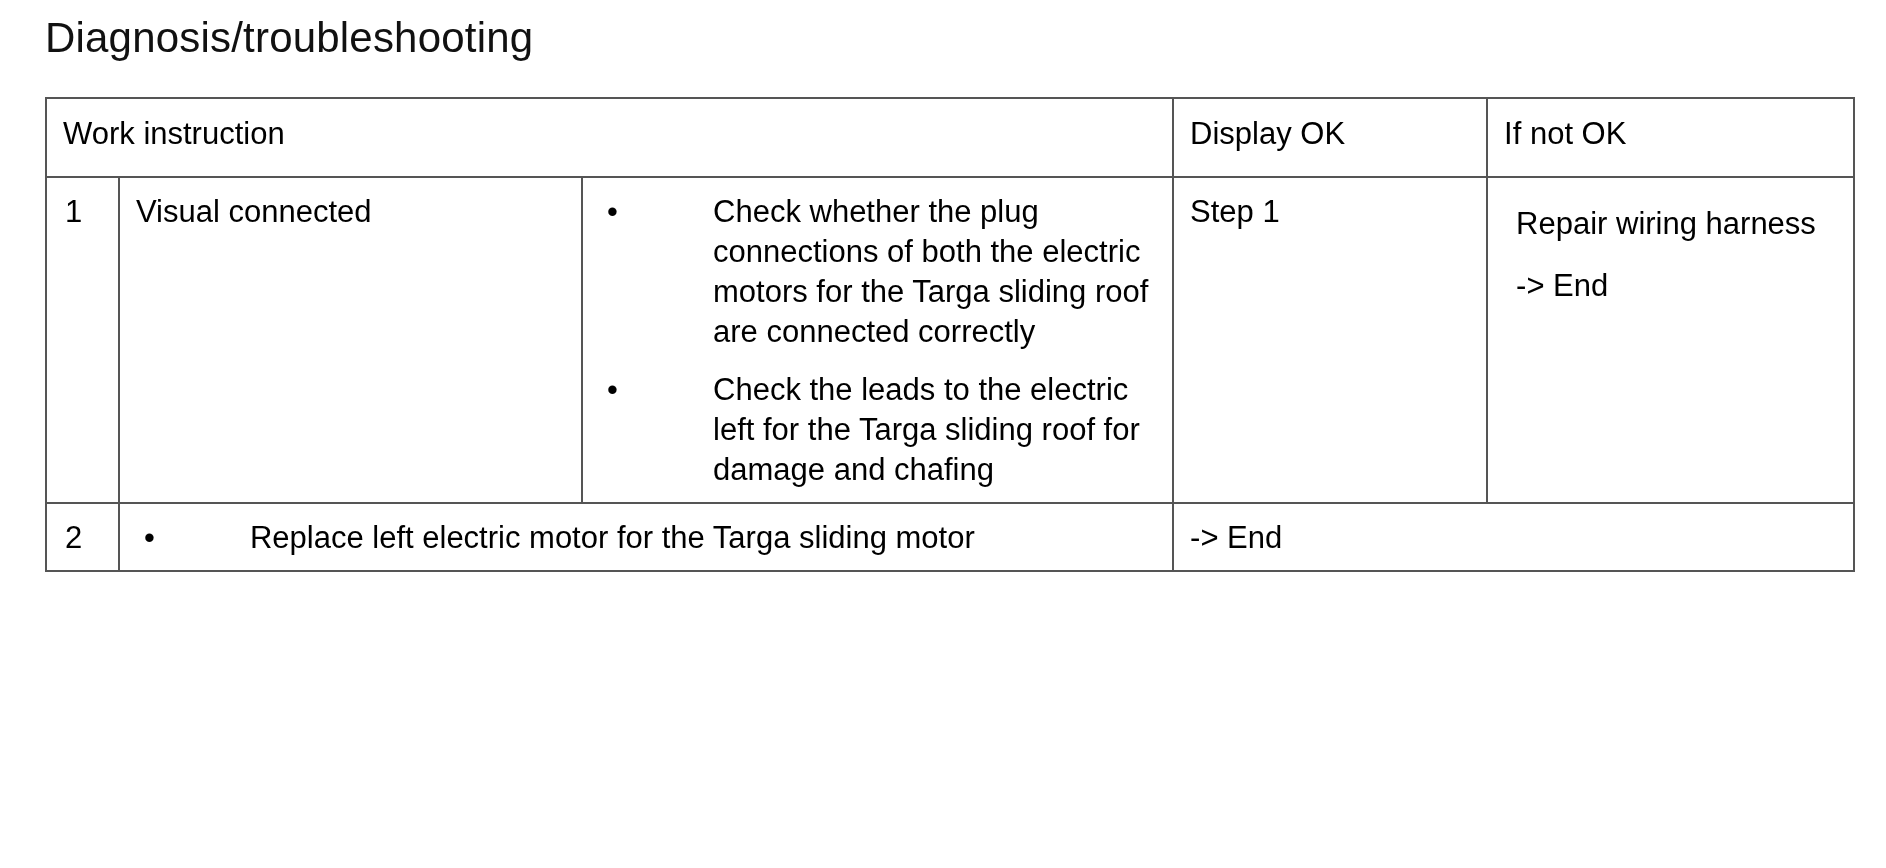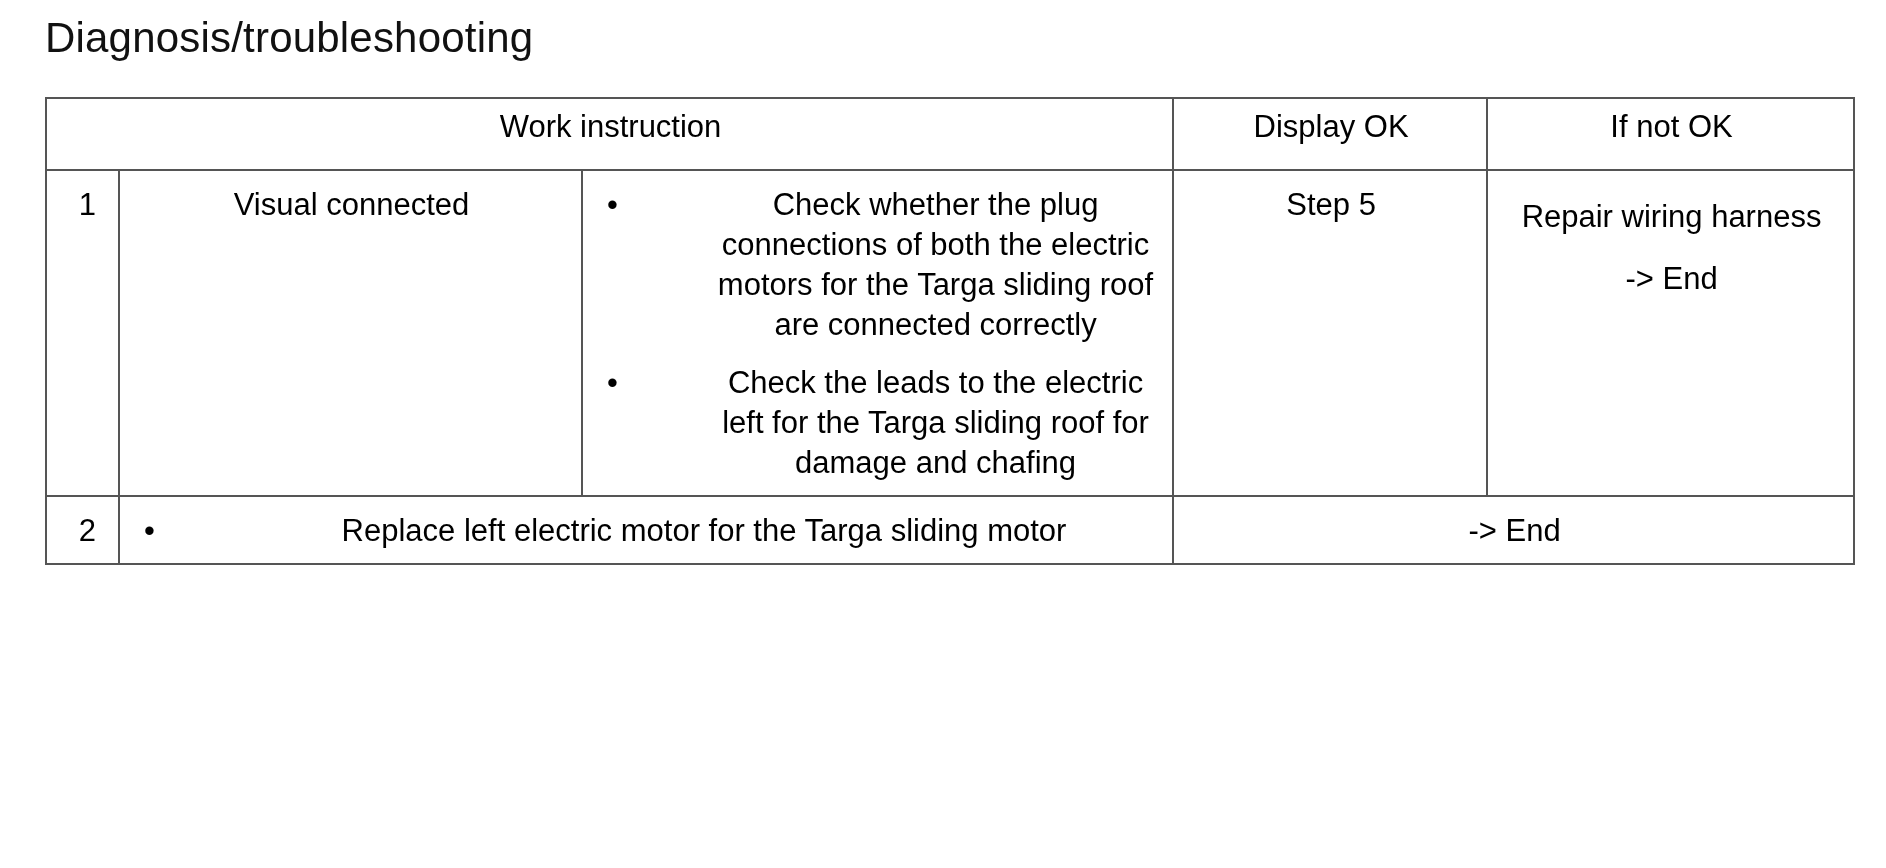--- a/index.html
+++ b/index.html
@@ -12,21 +12,20 @@
     height: 868px;
     font-family: "Liberation Sans", sans-serif;
     color: #000000;
     overflow: hidden;
   }
 
   .slide {
     position: relative;
     width: 1564px;
     height: 868px;
-    text-align: center;
   }
 
   .page-title {
     position: absolute;
     left: 45px;
     top: 12px;
     font-size: 42px;
     line-height: 52px;
     font-weight: 400;
     color: #111111;
@@ -60,21 +59,21 @@
     outline: 0;
   }
 
   .cell {
     padding: 12px 14px 12px 16px;
     font-size: 31px;
     line-height: 40px;
   }
 
   .hdr .cell {
-    padding-top: 8px;
+    padding-top: 15px;
     padding-bottom: 22px;
   }
 
   .num .cell {
     padding-left: 18px;
     padding-right: 8px;
   }
 
   .rowcell .cell {
     padding-top: 14px;
@@ -167,21 +166,21 @@
                   <span class="tight">Check whether the plug connections of both the electric motors for the Targa sliding roof are connected correctly</span>
                 </li>
                 <li>
                   <span class="bullet-dot">•</span>
                   <span class="tight">Check the leads to the electric left for the Targa sliding roof for damage and chafing</span>
                 </li>
               </ul>
             </div>
           </td>
           <td>
-            <div class="cell">Step 5</div>
+            <div class="cell">Step 1</div>
           </td>
           <td>
             <div class="cell stack">
               <p>Repair wiring harness</p>
               <p>-&gt; End</p>
             </div>
           </td>
         </tr>
 
         <tr class="rowcell">

